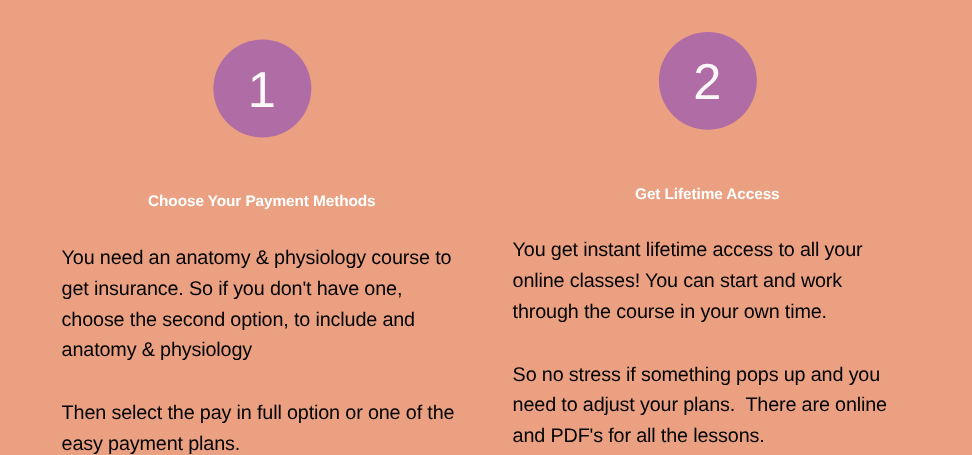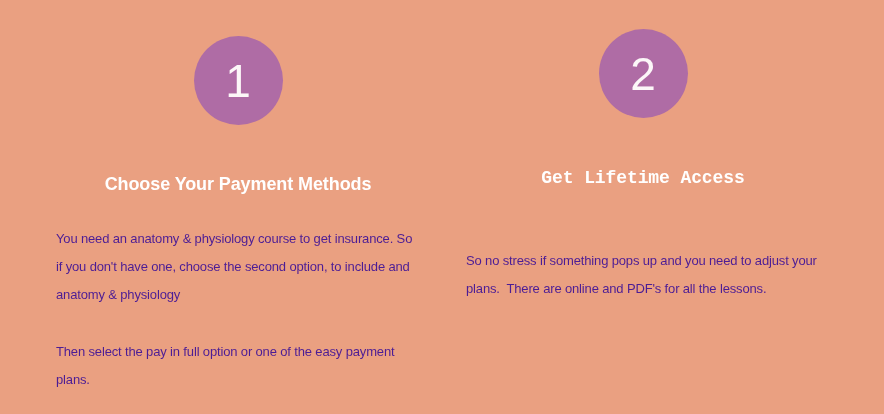--- a/index.html
+++ b/index.html
@@ -69,49 +69,48 @@
     line-height: 1;
     color: #fcf7f8;
     letter-spacing: 0px;
   }
 
   
   .step-heading {
     margin: 0;
     text-align: center;
     font-family: "Liberation Sans", sans-serif;
-    font-size: 18px;
+    font-size: 14px;
     font-weight: bold;
     color: #ffffff;
     letter-spacing: -0.1px;
     line-height: 1.3;
   }
 
   .step-column--one .step-heading {
     padding-top: 48px;
   }
 
   .step-column--two .step-heading {
     padding-top: 49px;
-    font-family: Liberation Mono, monospace;
   }
 
   
   .step-body {
     margin: 0;
     text-align: left;
   }
 
   .step-body p {
     margin: 0 0 28px 0;
     font-family: "Liberation Sans", sans-serif;
-    font-size: 13px;
+    font-size: 18px;
     font-weight: normal;
     line-height: 28px;
-    color: #4c1d95;
+    color: #000000;
     letter-spacing: -0.15px;
     white-space: pre-wrap;
   }
 
   .step-body p:last-child {
     margin-bottom: 0;
     margin-top: 29px;
   }
 
   .step-column--one .step-body {
@@ -148,18 +147,19 @@
 
     <div class="badge-wrap">
       <div class="step-badge">
         <span class="step-badge__number">2</span>
       </div>
     </div>
 
     <h3 class="step-heading">Get Lifetime Access</h3>
 
     <div class="step-body">
+      <p>You get instant lifetime access to all your online classes! You can start and work through the course in your own time.</p>
       <p>So no stress if something pops up and you need to adjust your plans.  There are online and PDF's for all the lessons.</p>
     </div>
 
   </div>
 
 </div>
 
 </body></html>

